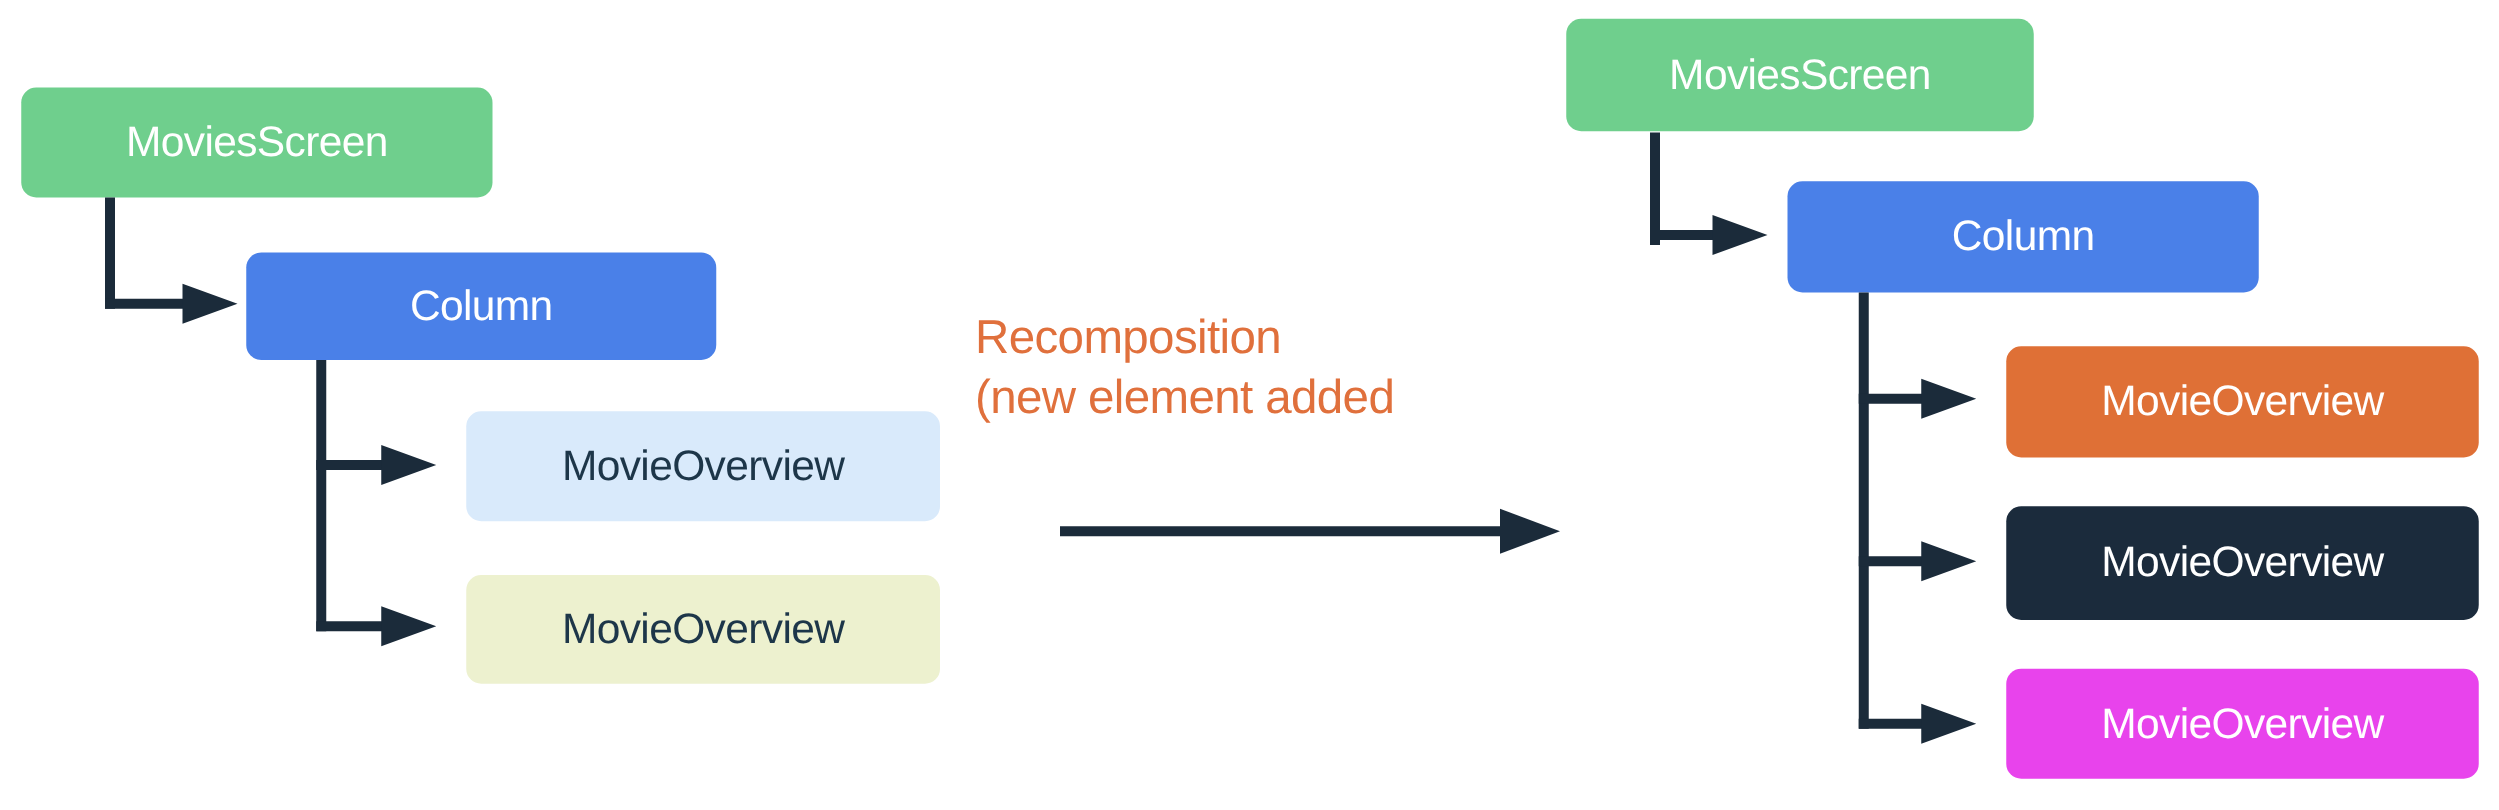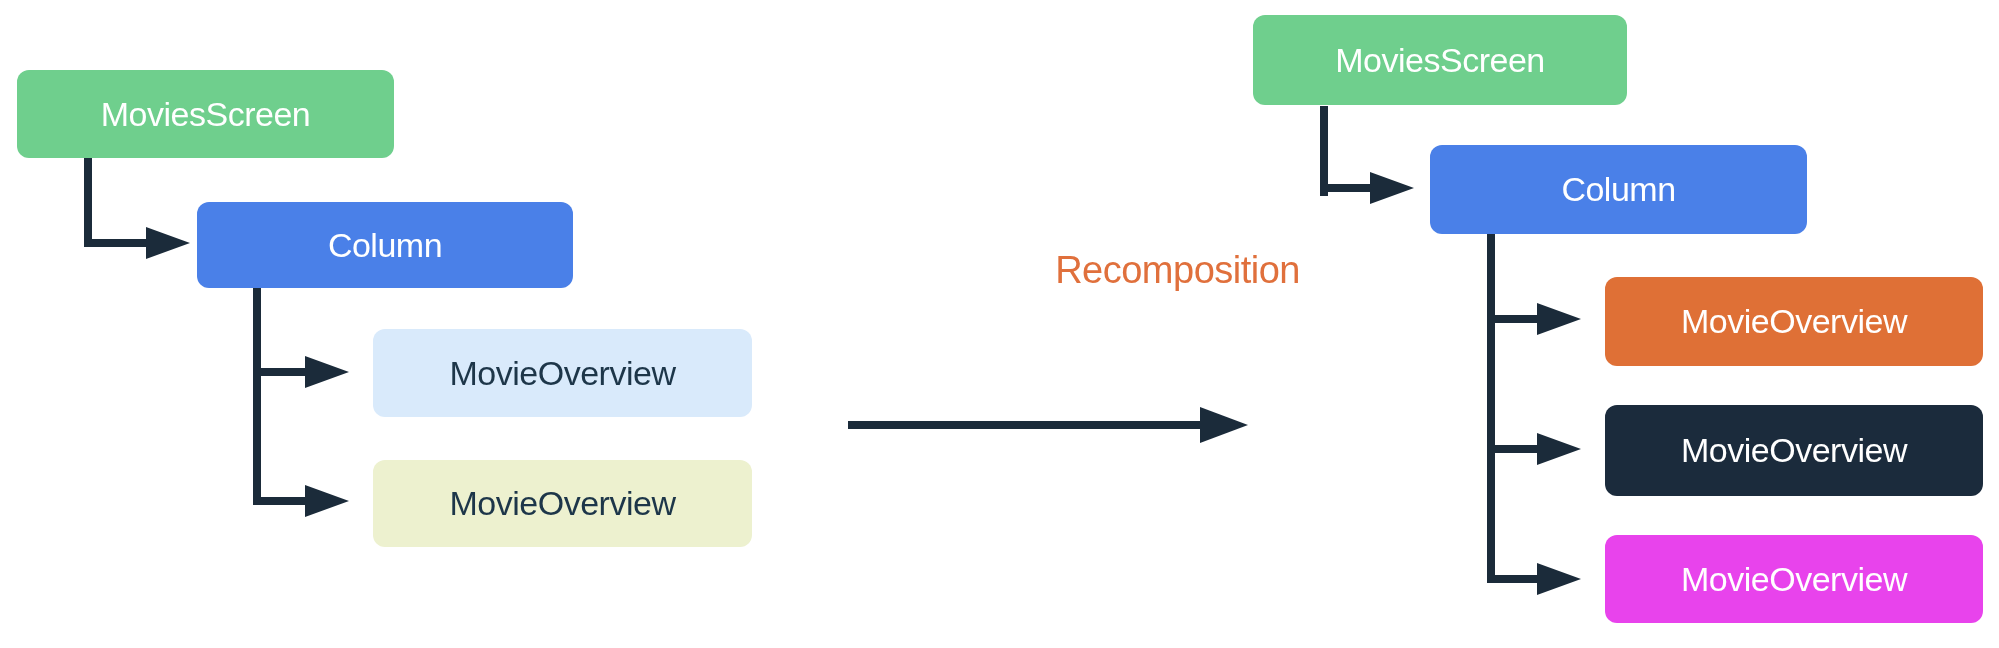--- a/index.html
+++ b/index.html
@@ -61,21 +61,21 @@
   .h-r-b2{left:1537px;top:433px;}
   .h-r-b3{left:1537px;top:563px;}
   .h-main{
     left:1200px;top:407px;
     border-top-width:18px;border-bottom-width:18px;border-left-width:48px;
   }
 
   .annotation{
     position:absolute;
     left:780px;top:246px;width:520px;
-    text-align:right;
+    text-align:left;
     font-size:38px;line-height:48px;
     letter-spacing:-0.5px;
   }
 </style>
 </head>
 <body>
 
 <div class="stage" style="background: rgb(255, 255, 255);">
 
   <div class="node n-l0" style="background: rgb(111, 207, 141); color: rgb(255, 255, 255);">
@@ -95,20 +95,21 @@
   <div class="bar c-l-elbow-h" style="background: rgb(27, 43, 58);"></div>
   <div class="head h-l-elbow" style="border-left-color: rgb(27, 43, 58);"></div>
   <div class="bar c-l-trunk" style="background: rgb(27, 43, 58);"></div>
   <div class="bar c-l-b1" style="background: rgb(27, 43, 58);"></div>
   <div class="head h-l-b1" style="border-left-color: rgb(27, 43, 58);"></div>
   <div class="bar c-l-b2" style="background: rgb(27, 43, 58);"></div>
   <div class="head h-l-b2" style="border-left-color: rgb(27, 43, 58);"></div>
 
   <div class="annotation" style="color: rgb(224, 112, 60);">
     <div>Recomposition</div>
+    <div>(new element added</div>
   </div>
   <div class="bar c-main" style="background: rgb(27, 43, 58);"></div>
   <div class="head h-main" style="border-left-color: rgb(27, 43, 58);"></div>
 
   <div class="node n-r0" style="background: rgb(111, 207, 141); color: rgb(255, 255, 255);">
     <span>MoviesScreen</span>
   </div>
   <div class="node n-r1" style="background: rgb(74, 128, 232); color: rgb(255, 255, 255);">
     <span>Column</span>
   </div>

